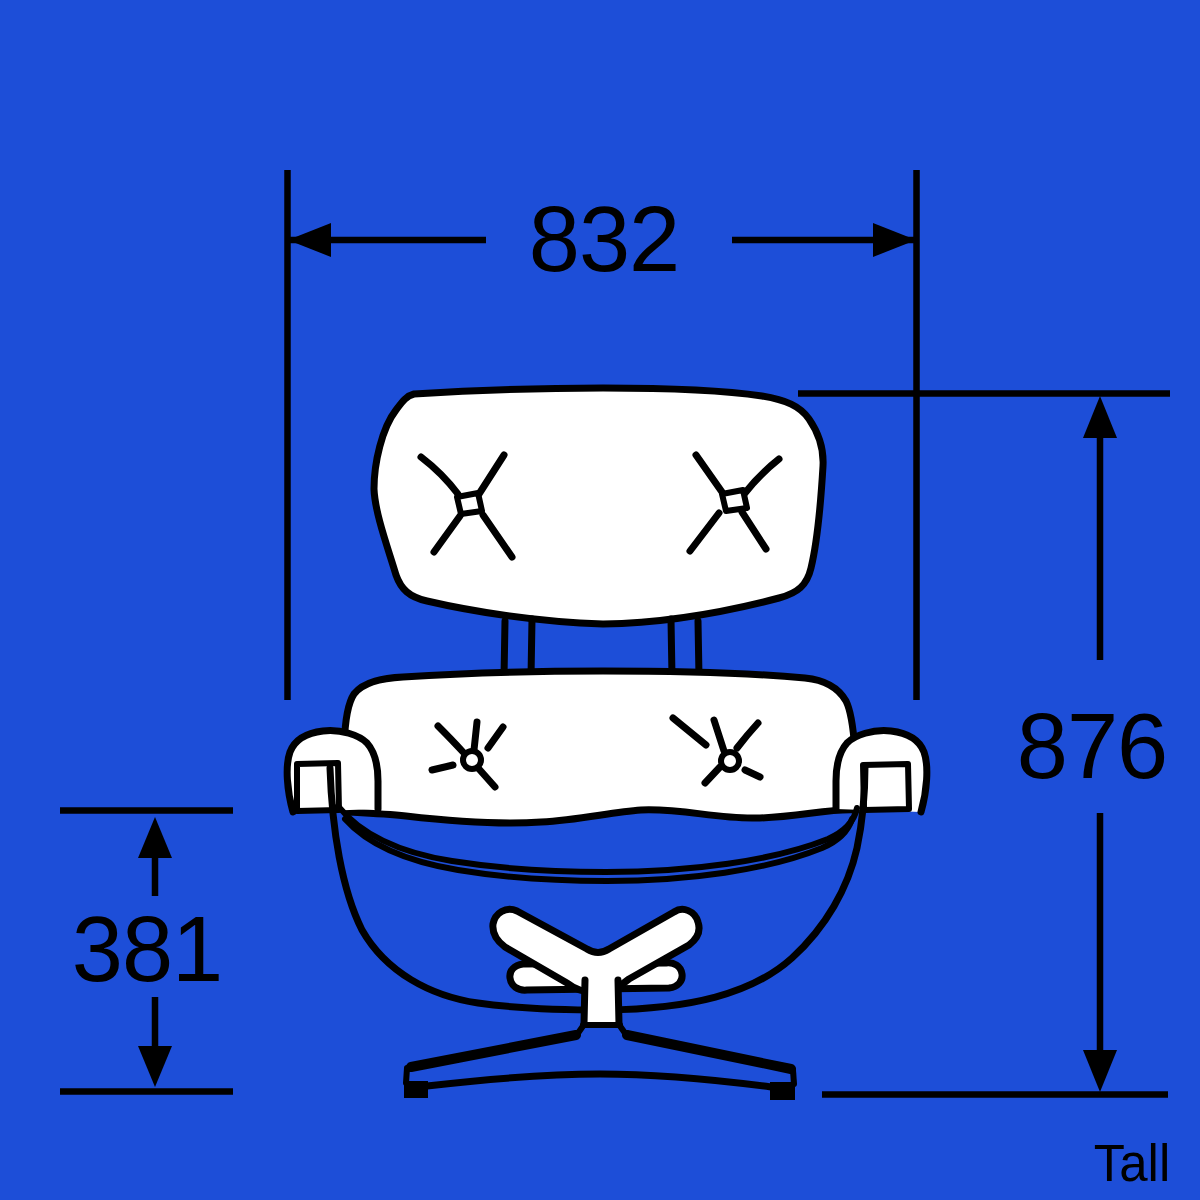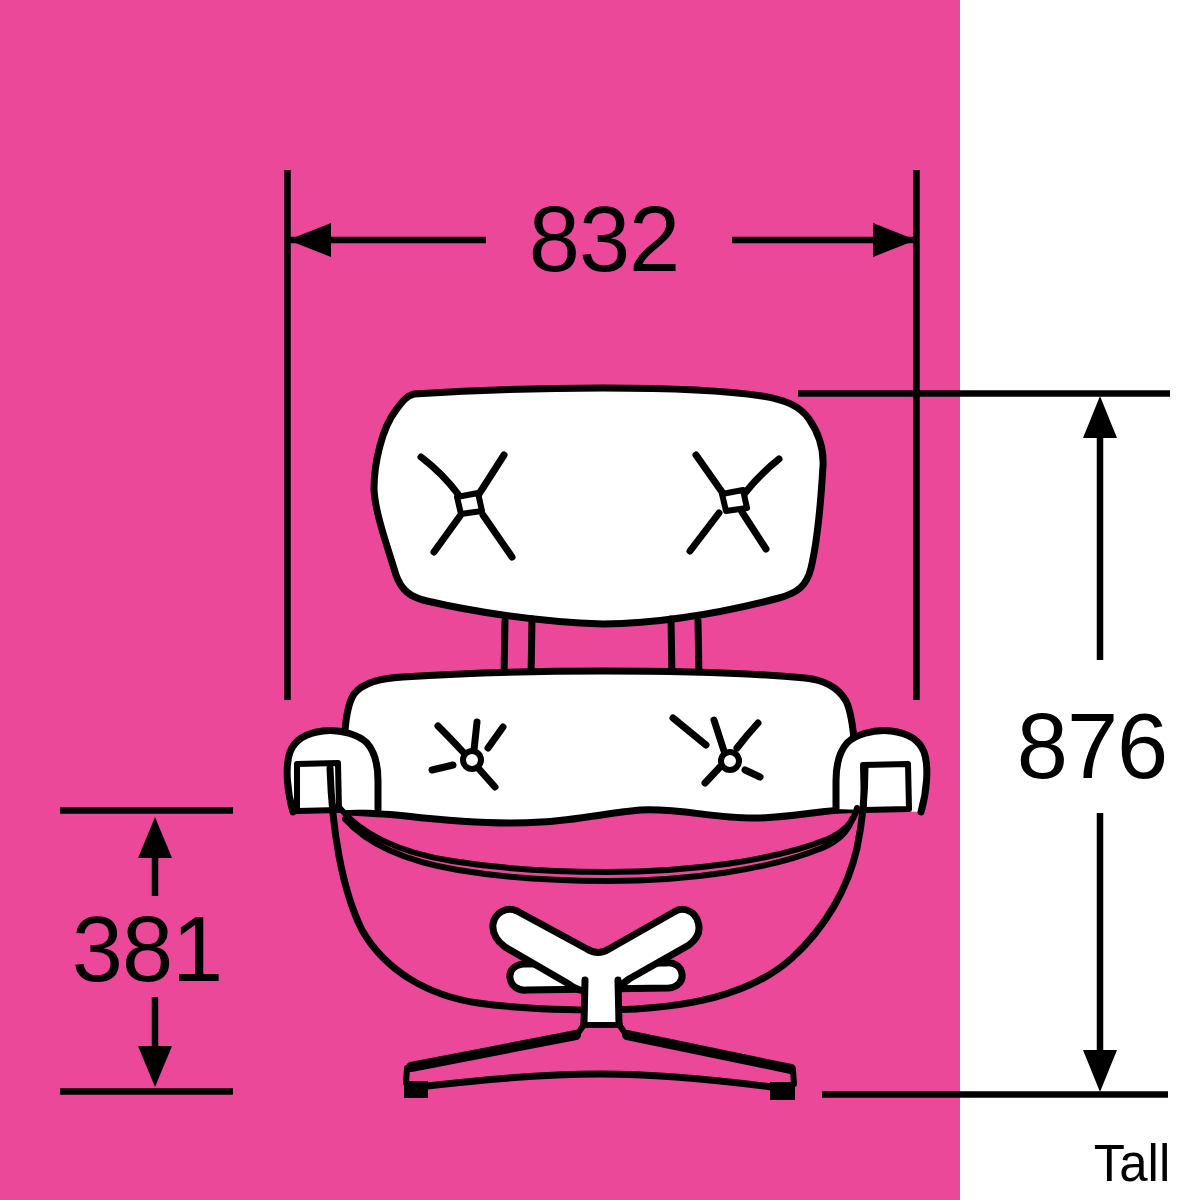--- a/index.html
+++ b/index.html
@@ -1,17 +1,17 @@
 <!DOCTYPE html>
 <html><head>
 <meta charset="utf-8">
 <style>
   html,body{margin:0;padding:0;background:#ffffff;}
   .canvas{
-    width:960px;height:1200px;position:relative;background:#ec4899;
+    width:1200px;height:1200px;position:relative;background:#1d4ed8;
     font-family:"Liberation Sans", sans-serif;
   }
   svg{display:block;width:1200px;height:1200px;}
   .chair-stroke{stroke:#000000;fill:none;stroke-width:7;stroke-linecap:round;stroke-linejoin:round;}
   .chair-stroke-thin{stroke:#000000;fill:none;stroke-width:6;stroke-linecap:round;stroke-linejoin:round;}
   .chair-fill-white{fill:#ffffff;stroke:#000000;stroke-width:7;stroke-linecap:round;stroke-linejoin:round;}
   .occluder{fill:#ffffff;stroke:none;}
   .solid-black{fill:#000000;stroke:none;}
   .dim-line{stroke:#000000;stroke-width:6.5;fill:none;stroke-linecap:butt;}
   .leg-thick{stroke:#000000;fill:none;stroke-width:10;stroke-linecap:round;}

